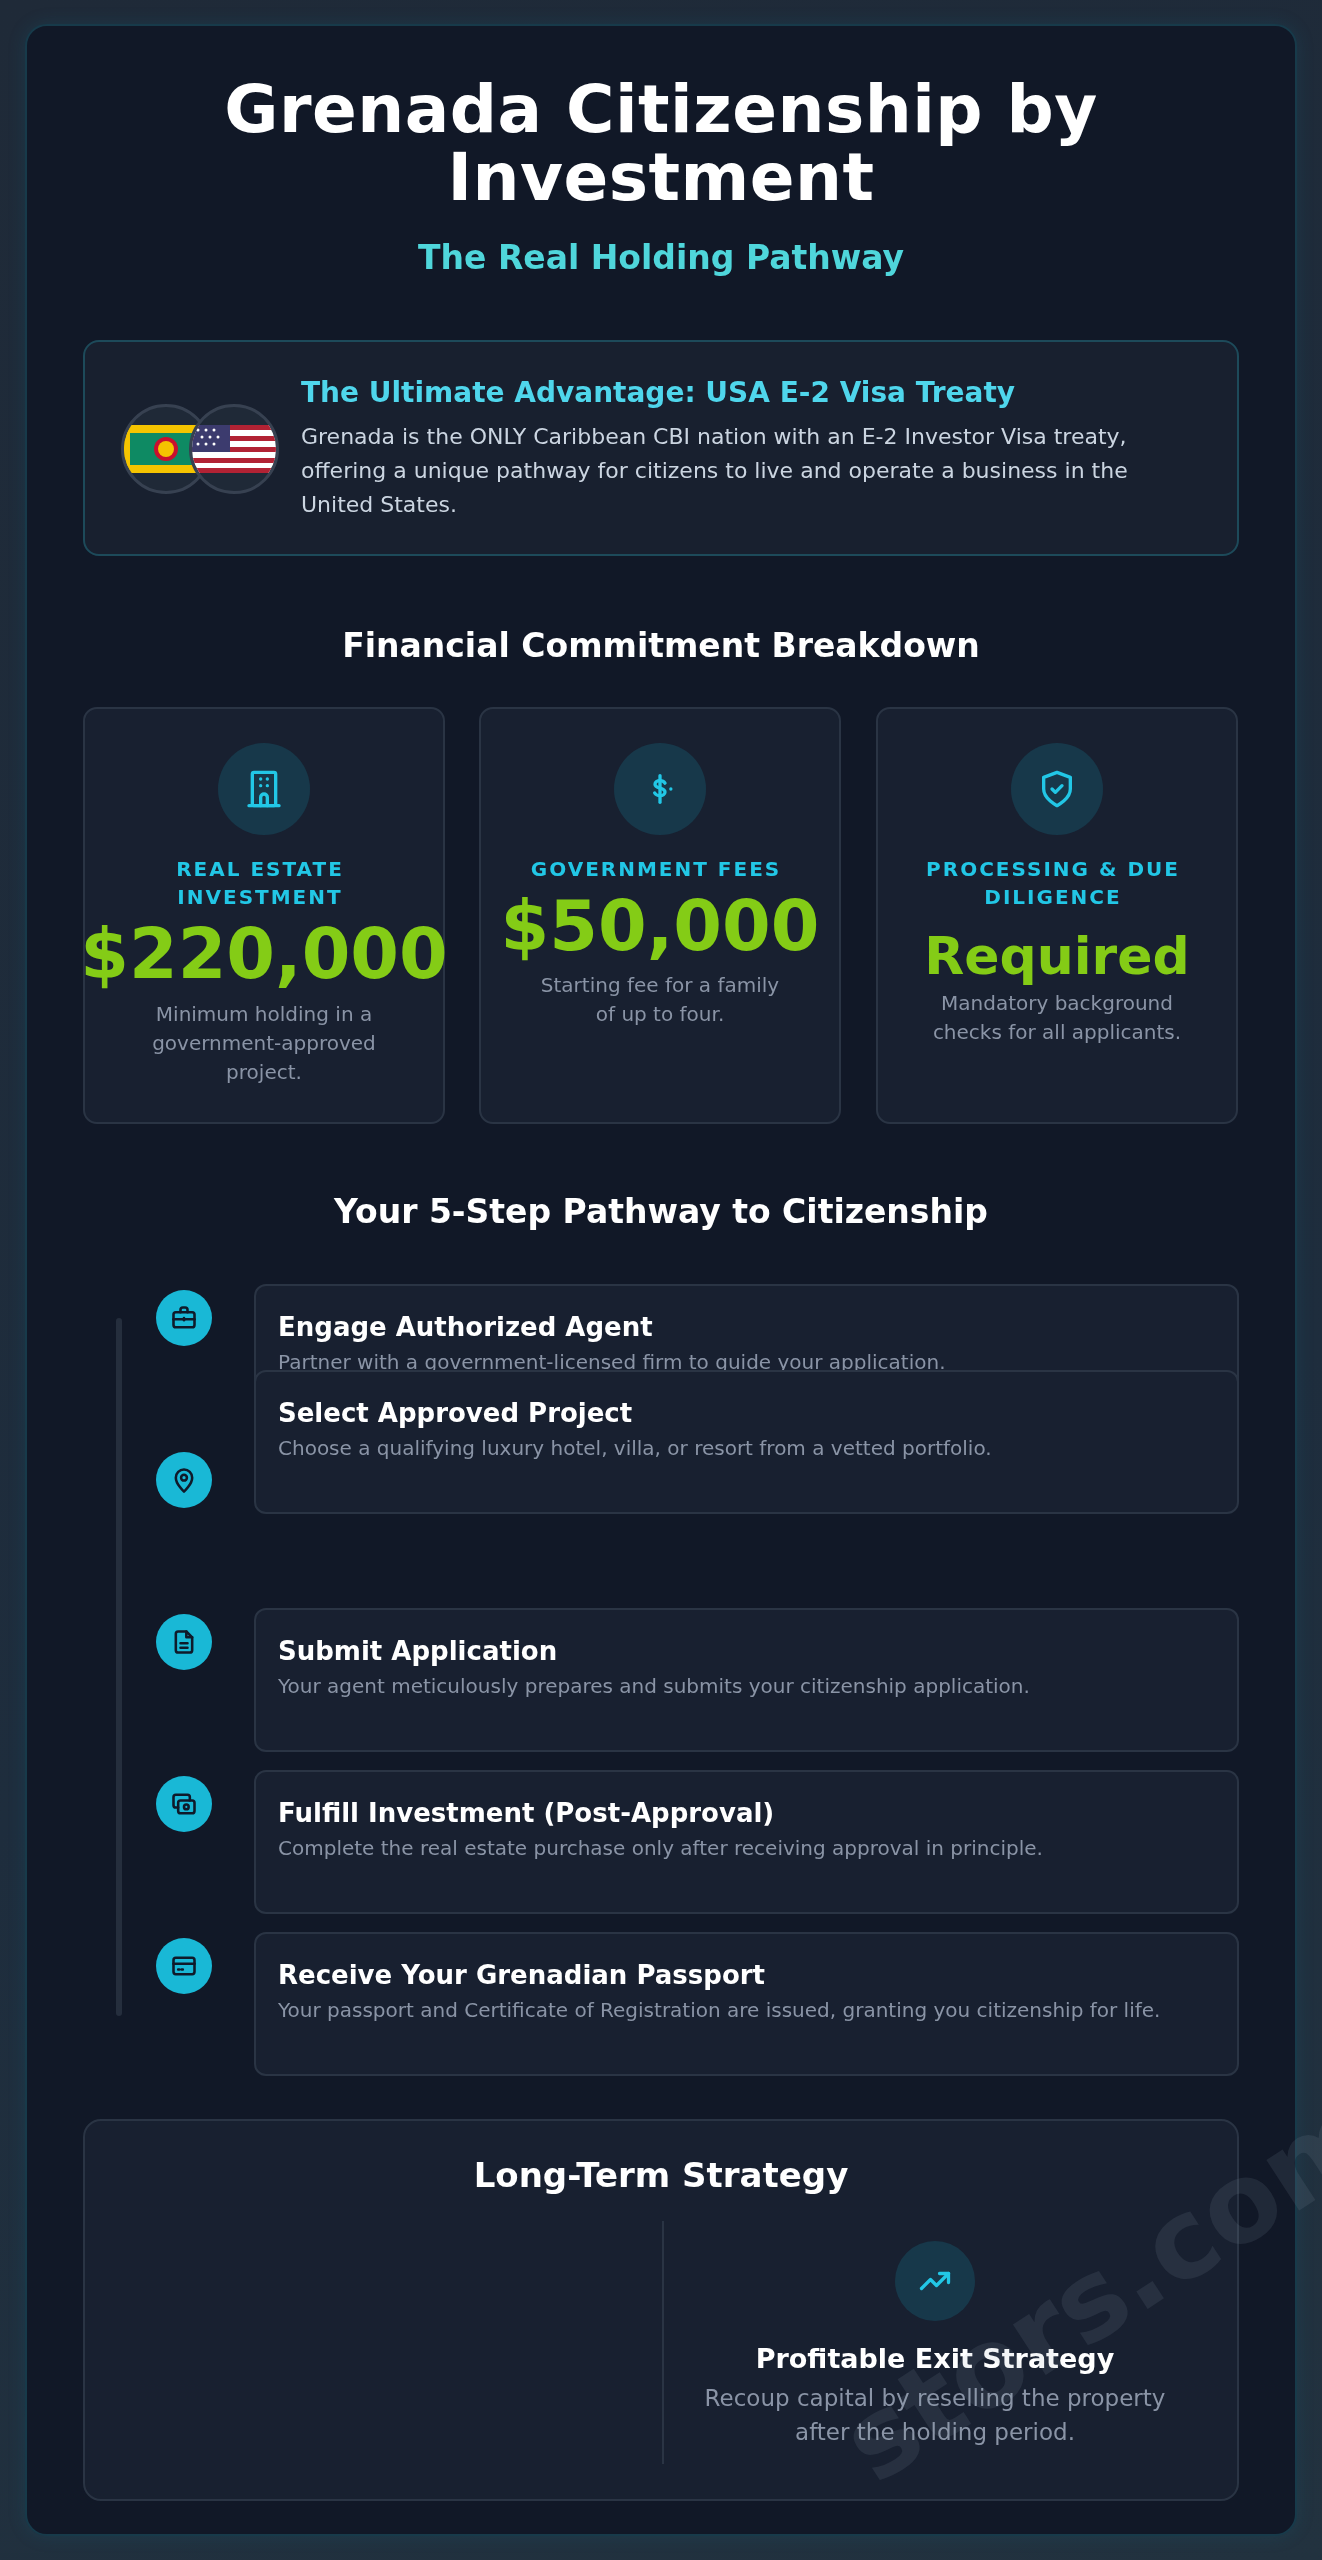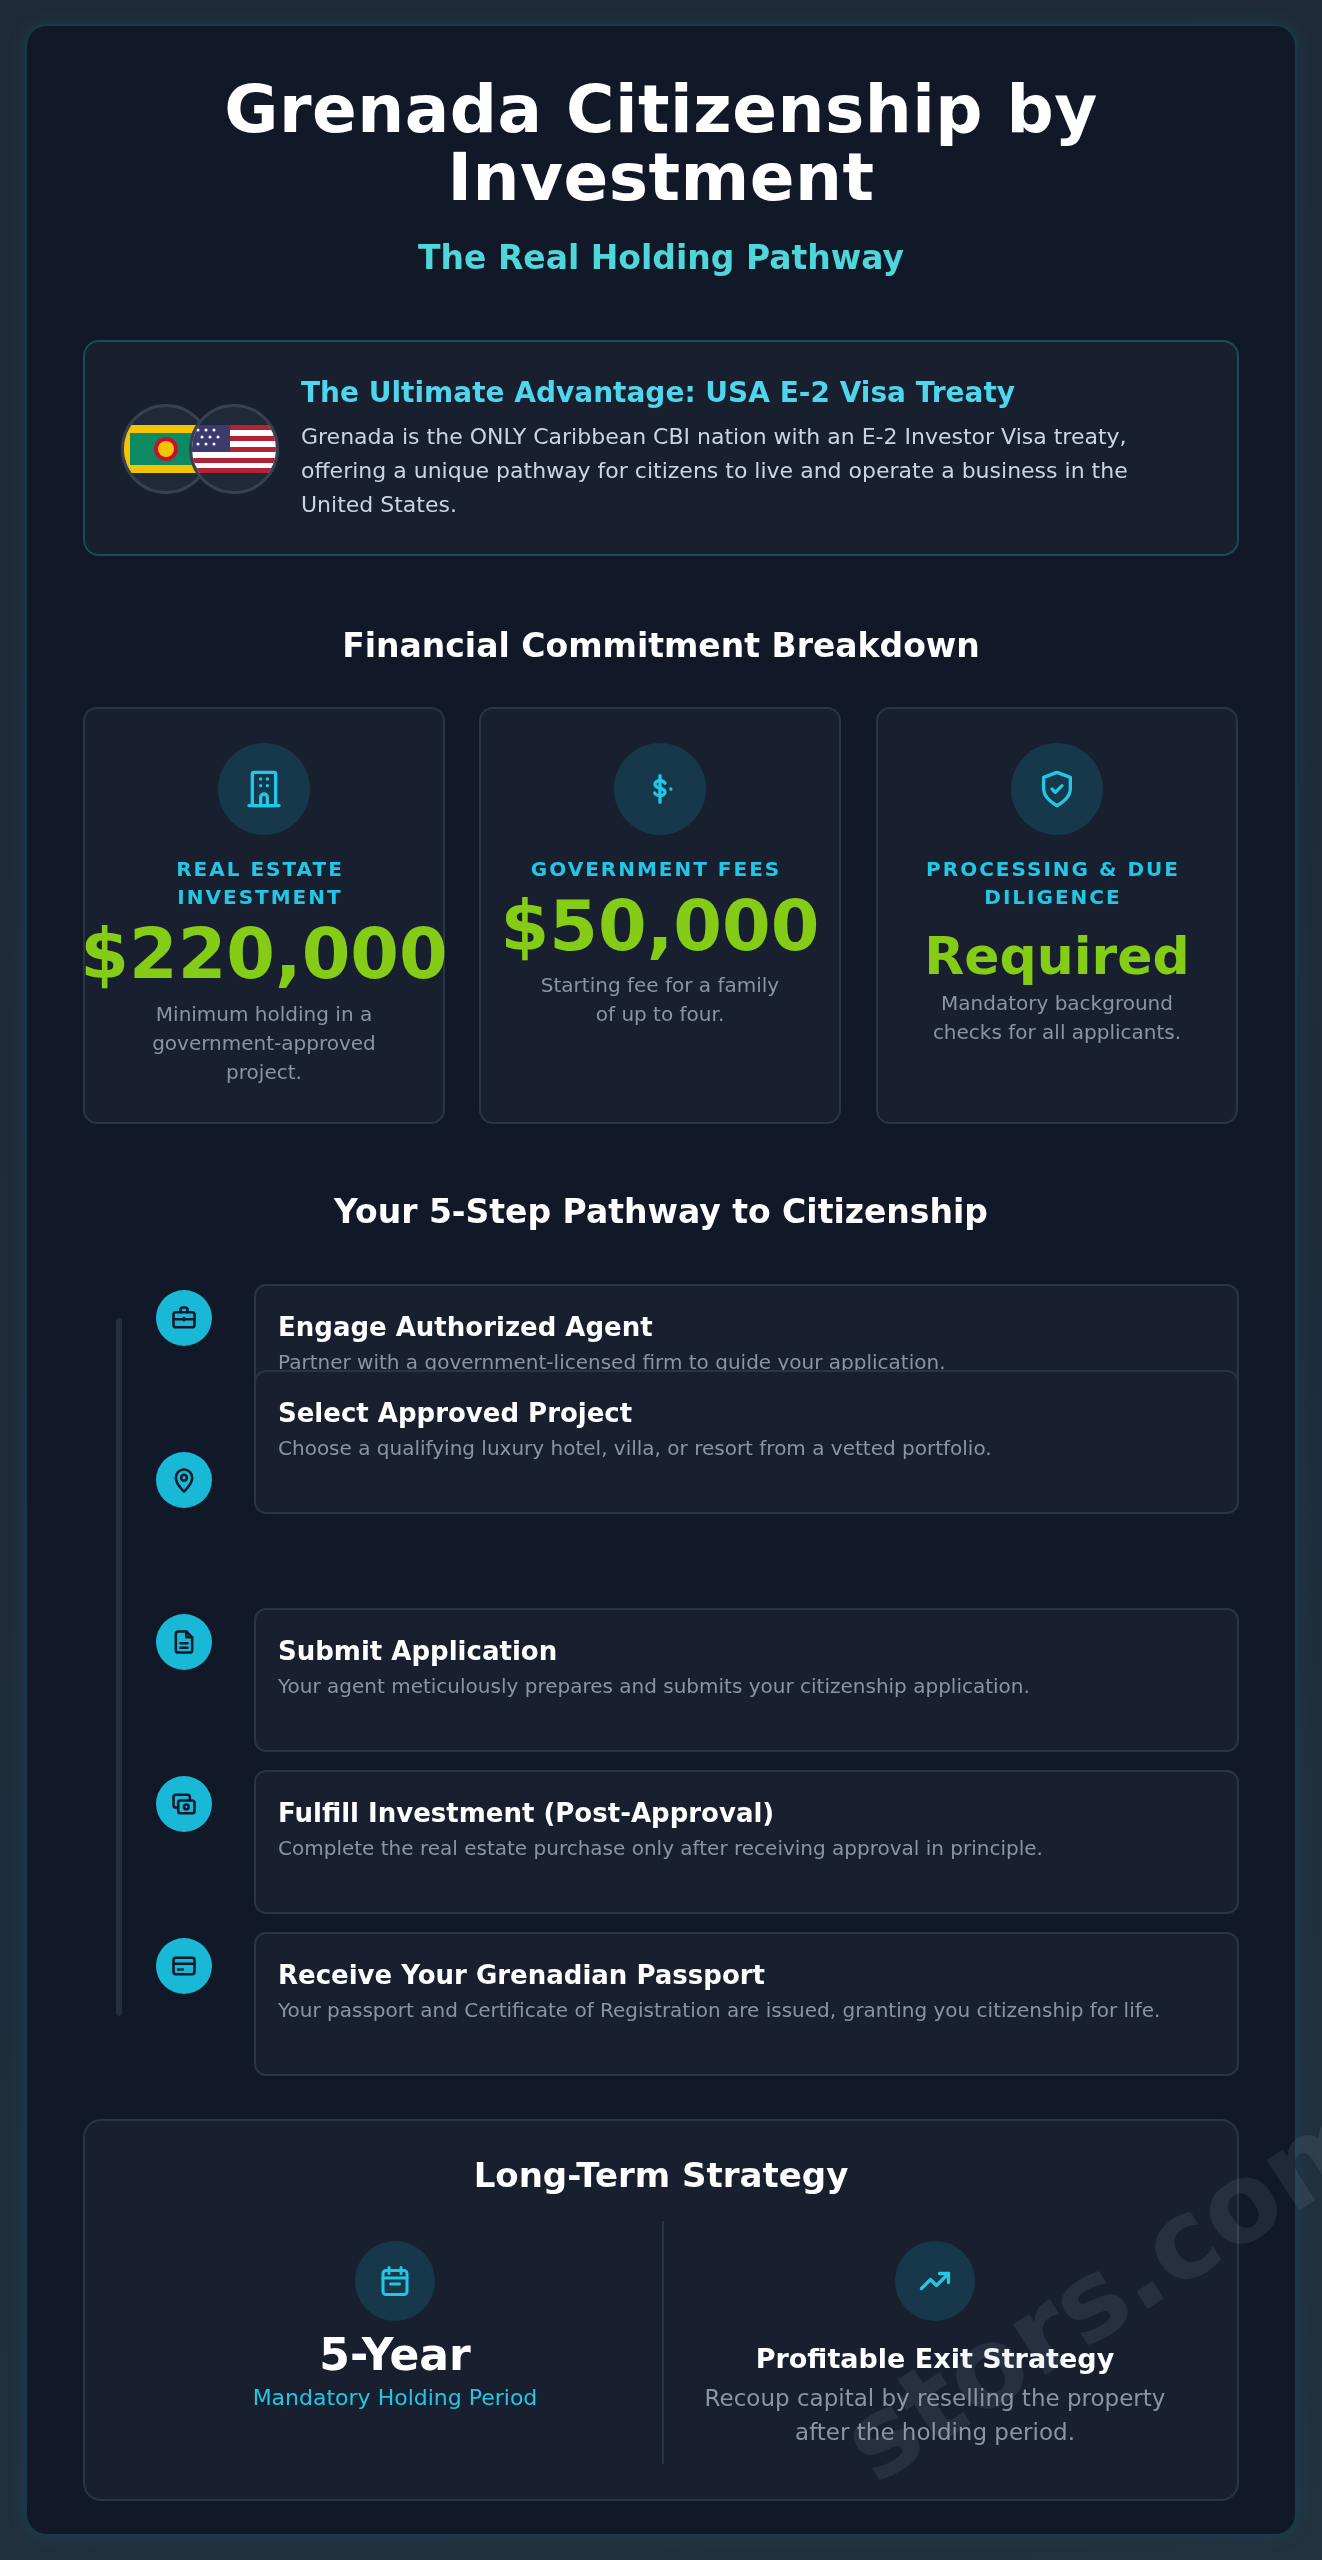--- a/index.html
+++ b/index.html
@@ -269,31 +269,20 @@
   </svg>
 </div>
 <div class="step-card" style="top:1932px;">
   <div class="step-title">Receive Your Grenadian Passport</div>
   <div class="step-desc">Your passport and Certificate of Registration are issued, granting you citizenship for life.</div>
 </div>
 
 <div class="lt-card">
   <div class="lt-title">Long-Term Strategy</div>
   <div class="lt-divider"></div>
-  <div class="lt-col left">
-    <div class="lt-icon">
-      <svg width="36" height="36" viewBox="0 0 24 24" fill="none" stroke="#22c7e6" stroke-width="2" stroke-linecap="round" stroke-linejoin="round">
-        <rect x="4" y="5" width="16" height="16" rx="2"></rect>
-          <path d="M8 3v4M16 3v4M4 10h16"></path>
-          <path d="M9 14h6"></path>
-      </svg>
-    </div>
-    <div class="lt-big">5-Year</div>
-    <div class="lt-sub">Mandatory Holding Period</div>
-  </div>
   <div class="lt-col right">
     <div class="lt-icon">
       <svg width="36" height="36" viewBox="0 0 24 24" fill="none" stroke="#22c7e6" stroke-width="2.2" stroke-linecap="round" stroke-linejoin="round">
         <path d="M3 17l6-6 4 4 8-8"></path>
           <path d="M15 7h6v6"></path>
       </svg>
     </div>
     <div class="lt-head">Profitable Exit Strategy</div>
     <div class="lt-desc">Recoup capital by reselling the property after the holding period.</div>
   </div>

